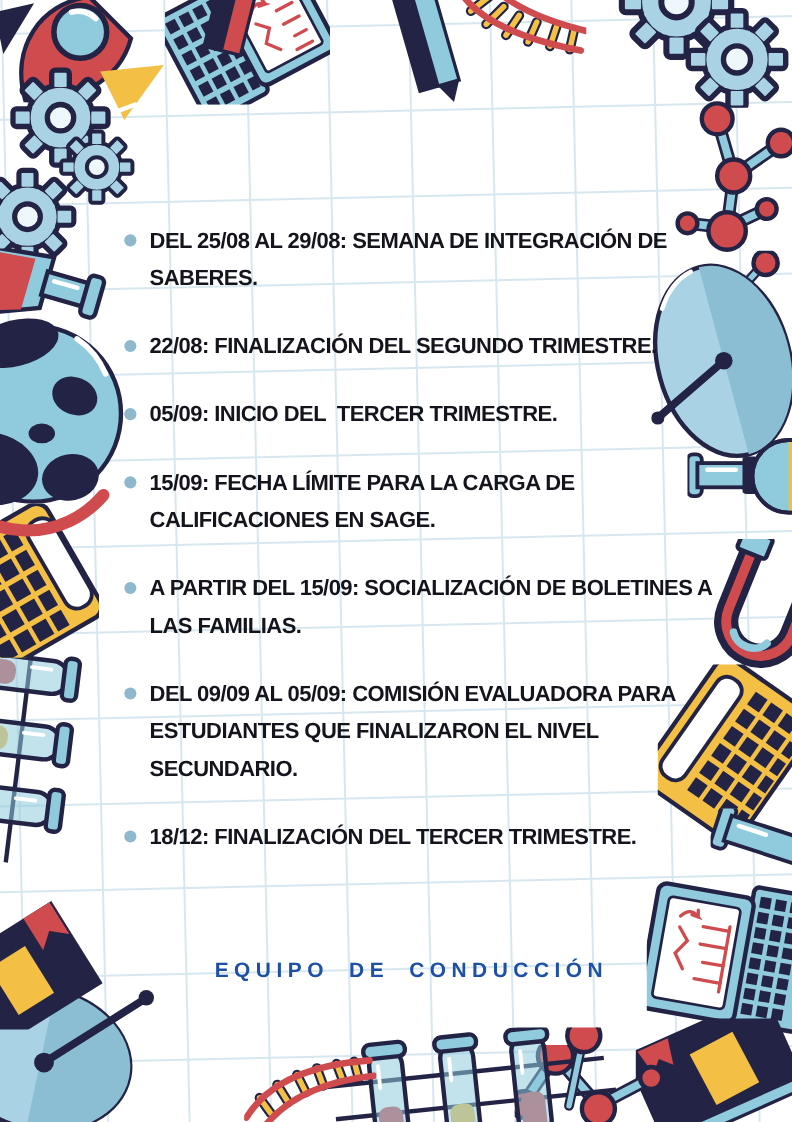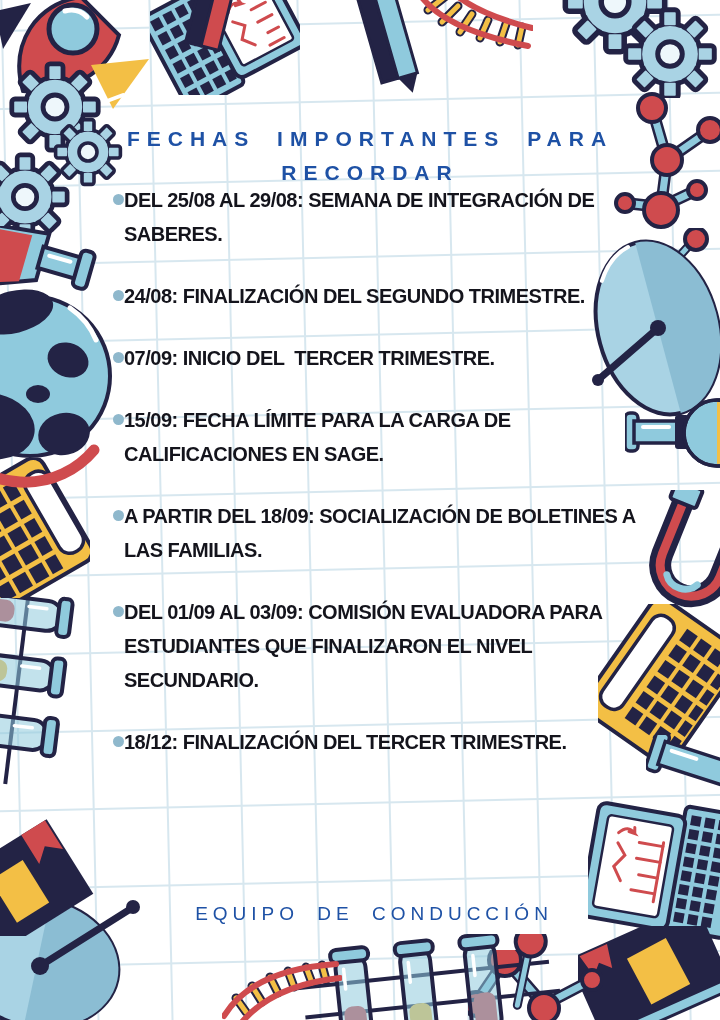--- a/index.html
+++ b/index.html
@@ -10,26 +10,26 @@
        linear-gradient(to bottom,#d7e7ef 2px,transparent 2px),
        linear-gradient(to right,#d7e7ef 2px,transparent 2px);
      background-size:74px 78px;background-position:-12px -6px;
      transform:rotate(-1.3deg);}
   .deco{position:absolute;z-index:1;}
   .content{position:absolute;inset:0;z-index:2;}
   .title{position:absolute;top:108px;left:100px;width:540px;text-align:center;
      font-weight:700;font-size:21px;line-height:1.62;color:#1e51a5;
      letter-spacing:7px;word-spacing:9px;}
   .list{position:absolute;top:183px;left:113px;width:575px;list-style:none;margin:0;padding:0;}
-  .list li{display:flex;margin-bottom:28px;}
+  .list li{display:flex;gap:12px;margin-bottom:28px;margin-top:19px;}
   .dot{flex:none;width:11px;height:11px;border-radius:50%;background:#8fb8cc;margin-top:11px;}
   .item-text{width:545px;font-weight:700;font-size:20px;line-height:34px;color:#14141c;
      letter-spacing:-0.5px;white-space:pre-wrap;}
   .signature{position:absolute;top:872px;left:124px;width:500px;text-align:center;
-     font-weight:400;font-size:19px;color:#1e51a5;letter-spacing:5px;word-spacing:8px;margin-top:31px;}
+     font-weight:700;font-size:19px;color:#1e51a5;letter-spacing:5px;word-spacing:8px;}
 </style>
 </head>
 <body>
 
 <div class="page">
 
   <svg width="0" height="0" style="position:absolute" aria-hidden="true">
     <defs>
       <g id="gear">
         <circle r="37" fill="#a9d3e4" stroke="#232345" stroke-width="6"></circle>
@@ -460,46 +460,45 @@
       <path d="M52,6 L52,54 L-10,78 L-18,14 Z" fill="#8fcadd" stroke="#232345" stroke-width="4"></path>
       <path d="M36,12 L36,60 L-8,74 L-15,17 Z" fill="#cf4b4e"></path>
       <rect x="50" y="20" width="42" height="22" fill="#8fcadd" stroke="#232345" stroke-width="4"></rect>
       <path d="M58,27 L80,27" stroke="#ffffff" stroke-width="4" stroke-linecap="round"></path>
       <rect x="88" y="12" width="14" height="38" rx="5" fill="#8fcadd" stroke="#232345" stroke-width="4"></rect>
     </g>
   </svg>
 
   <div class="content">
 
-    <h1 class="title">FECHAS IMPORTANTES PARA RECORDAR</h1>
 
     <ul class="list">
       <li>
         <span class="dot"></span>
         <span class="item-text">DEL 25/08 AL 29/08: SEMANA DE INTEGRACIÓN DE SABERES.</span>
       </li>
       <li>
         <span class="dot"></span>
-        <span class="item-text">24/08: FINALIZACIÓN DEL SEGUNDO TRIMESTRE.</span>
-      </li>
-      <li>
-        <span class="dot"></span>
-        <span class="item-text">07/09: INICIO DEL  TERCER TRIMESTRE.</span>
+        <span class="item-text">22/08: FINALIZACIÓN DEL SEGUNDO TRIMESTRE.</span>
+      </li>
+      <li>
+        <span class="dot"></span>
+        <span class="item-text">05/09: INICIO DEL  TERCER TRIMESTRE.</span>
       </li>
       <li>
         <span class="dot"></span>
         <span class="item-text">15/09: FECHA LÍMITE PARA LA CARGA DE CALIFICACIONES EN SAGE.</span>
       </li>
       <li>
         <span class="dot"></span>
-        <span class="item-text">A PARTIR DEL 18/09: SOCIALIZACIÓN DE BOLETINES A LAS FAMILIAS.</span>
-      </li>
-      <li>
-        <span class="dot"></span>
-        <span class="item-text">DEL 01/09 AL 03/09: COMISIÓN EVALUADORA PARA ESTUDIANTES QUE FINALIZARON EL NIVEL SECUNDARIO.</span>
+        <span class="item-text">A PARTIR DEL 15/09: SOCIALIZACIÓN DE BOLETINES A LAS FAMILIAS.</span>
+      </li>
+      <li>
+        <span class="dot"></span>
+        <span class="item-text">DEL 09/09 AL 05/09: COMISIÓN EVALUADORA PARA ESTUDIANTES QUE FINALIZARON EL NIVEL SECUNDARIO.</span>
       </li>
       <li>
         <span class="dot"></span>
         <span class="item-text">18/12: FINALIZACIÓN DEL TERCER TRIMESTRE.</span>
       </li>
     </ul>
 
     <div class="signature">EQUIPO DE CONDUCCIÓN</div>
   </div>
 

